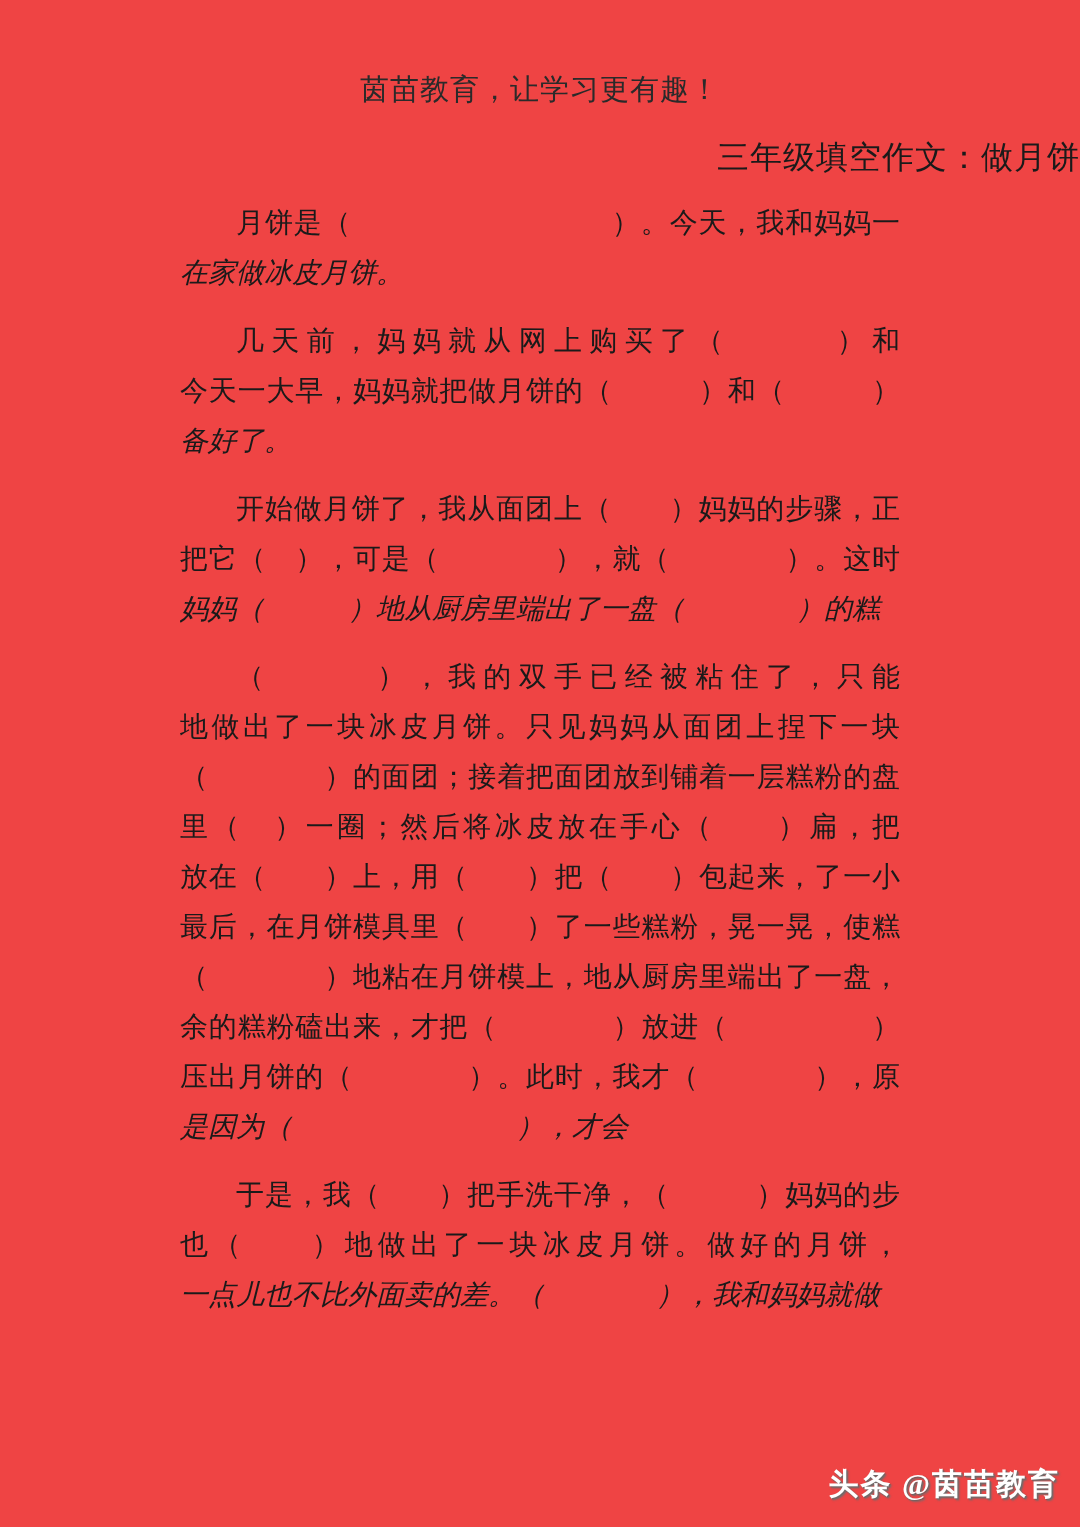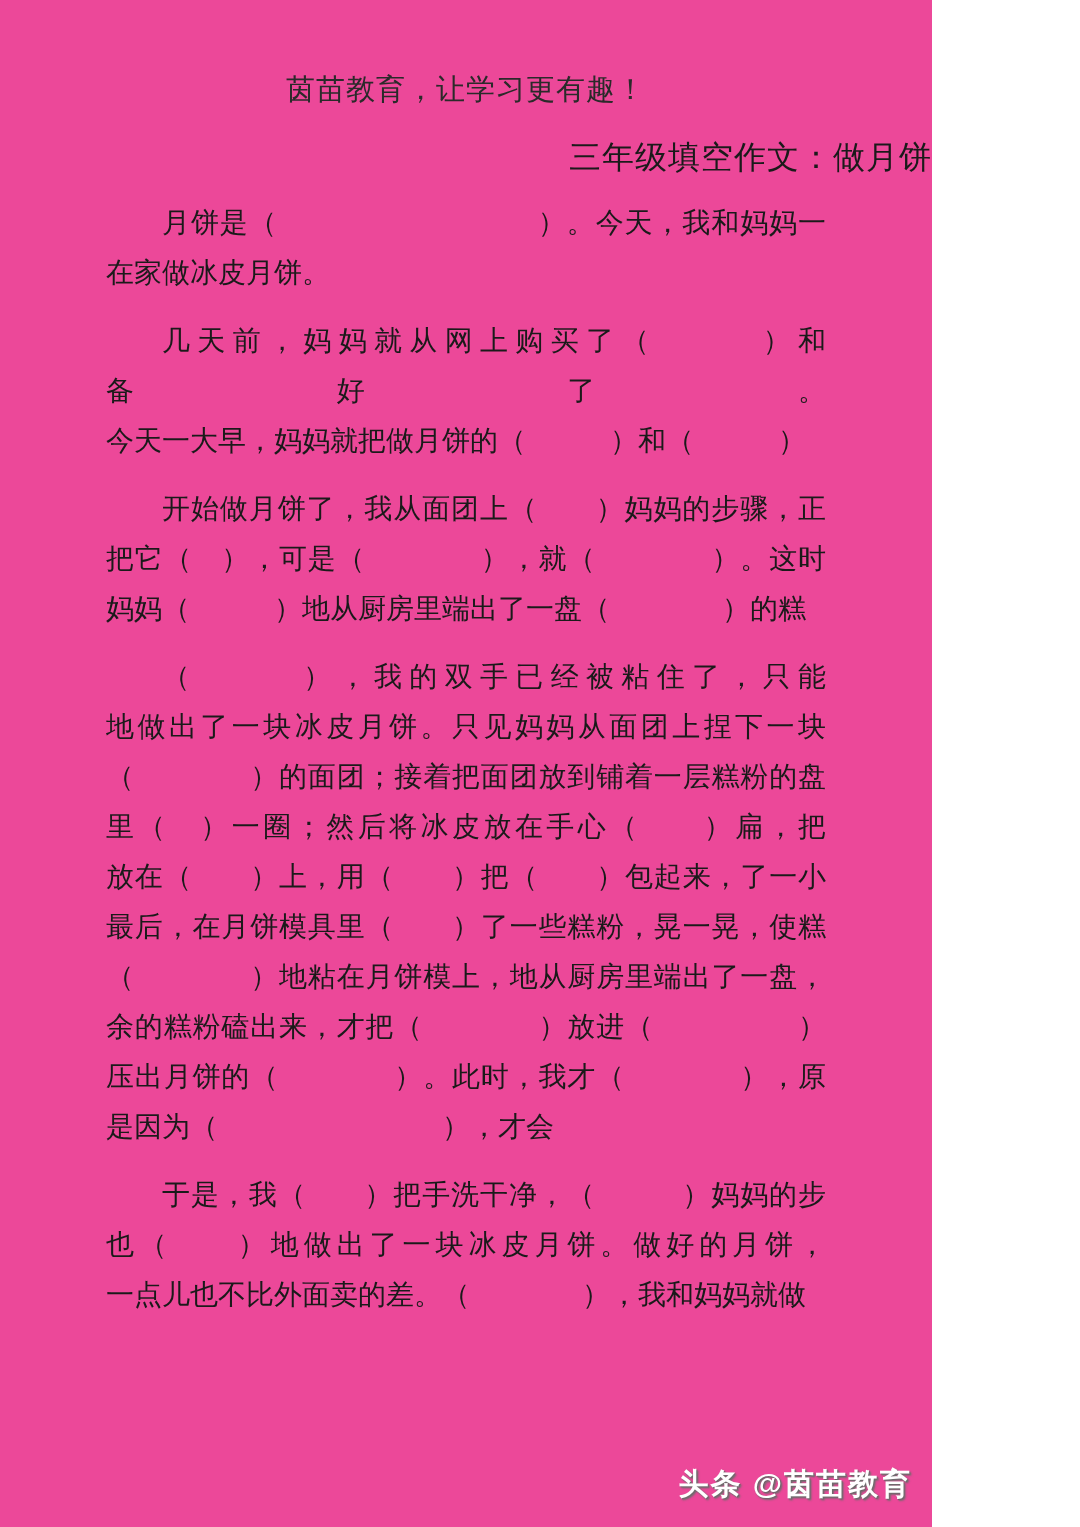--- a/index.html
+++ b/index.html
@@ -2,23 +2,23 @@
 <html lang="zh"><head>
 <meta charset="utf-8">
 <style>
   html, body {
     margin: 0;
     padding: 0;
     background: #ffffff;
   }
   .page {
     position: relative;
-    width: 932px;
+    width: 1080px;
     height: 1527px;
-    background: #ec4899;
+    background: #ef4444;
     overflow: hidden;
     font-family: "Liberation Serif", "DejaVu Serif", serif;
     color: #1e1e1e;
   }
   .header {
     padding-top: 70px;
     text-align: center;
     font-size: 29px;
     letter-spacing: 1px;
     color: #2a2a2a;
@@ -42,26 +42,27 @@
     text-align: justify;
     text-align-last: justify;
     white-space: pre-wrap;
     height: 50px;
     overflow: hidden;
   }
   .para .line:first-child { text-indent: 2em; }
   .para .line:last-child {
     text-align: left;
     text-align-last: auto;
+    font-style: italic;
   }
   .watermark {
     position: absolute;
     right: 20px;
     bottom: 22px;
-    font-family: Liberation Sans, sans-serif;
+    font-family: Liberation Serif, serif;
     font-size: 30px;
     font-weight: bold;
     letter-spacing: 2px;
     color: #ffffff;
     text-shadow: 2px 2px 2px rgba(110,110,110,0.95), 1px 1px 1px rgba(90,90,90,0.9);
     user-select: none;
   }
 </style>
 </head>
 <body>
@@ -69,22 +70,22 @@
 <div class="page">
   <div class="header">茵苗教育，让学习更有趣！</div>
   <div class="title">三年级填空作文：做月饼</div>
   <div class="essay" id="essay">
       <div class="para">
         <div class="line">月饼是（　　　　　　　　　）。今天，我和妈妈一起</div>
         <div class="line">在家做冰皮月饼。</div>
       </div>
       <div class="para">
         <div class="line">几天前，妈妈就从网上购买了（　　　）和（　　　）。</div>
+        <div class="line">今天一大早，妈妈就把做月饼的（　　　）和（　　　）都准</div>
         <div class="line">备好了。</div>
-        <div class="line">今天一大早，妈妈就把做月饼的（　　　）和（　　　）都准</div>
       </div>
       <div class="para">
         <div class="line">开始做月饼了，我从面团上（　　）妈妈的步骤，正准备</div>
         <div class="line">把它（　），可是（　　　　），就（　　　　）。这时候，</div>
         <div class="line">妈妈（　　　）地从厨房里端出了一盘（　　　　）的糕粉。</div>
       </div>
       <div class="para">
         <div class="line">（　　　），我的双手已经被粘住了，只能（　　　　　）</div>
         <div class="line">地做出了一块冰皮月饼。只见妈妈从面团上捏下一块</div>
         <div class="line">（　　　　）的面团；接着把面团放到铺着一层糕粉的盘子</div>

